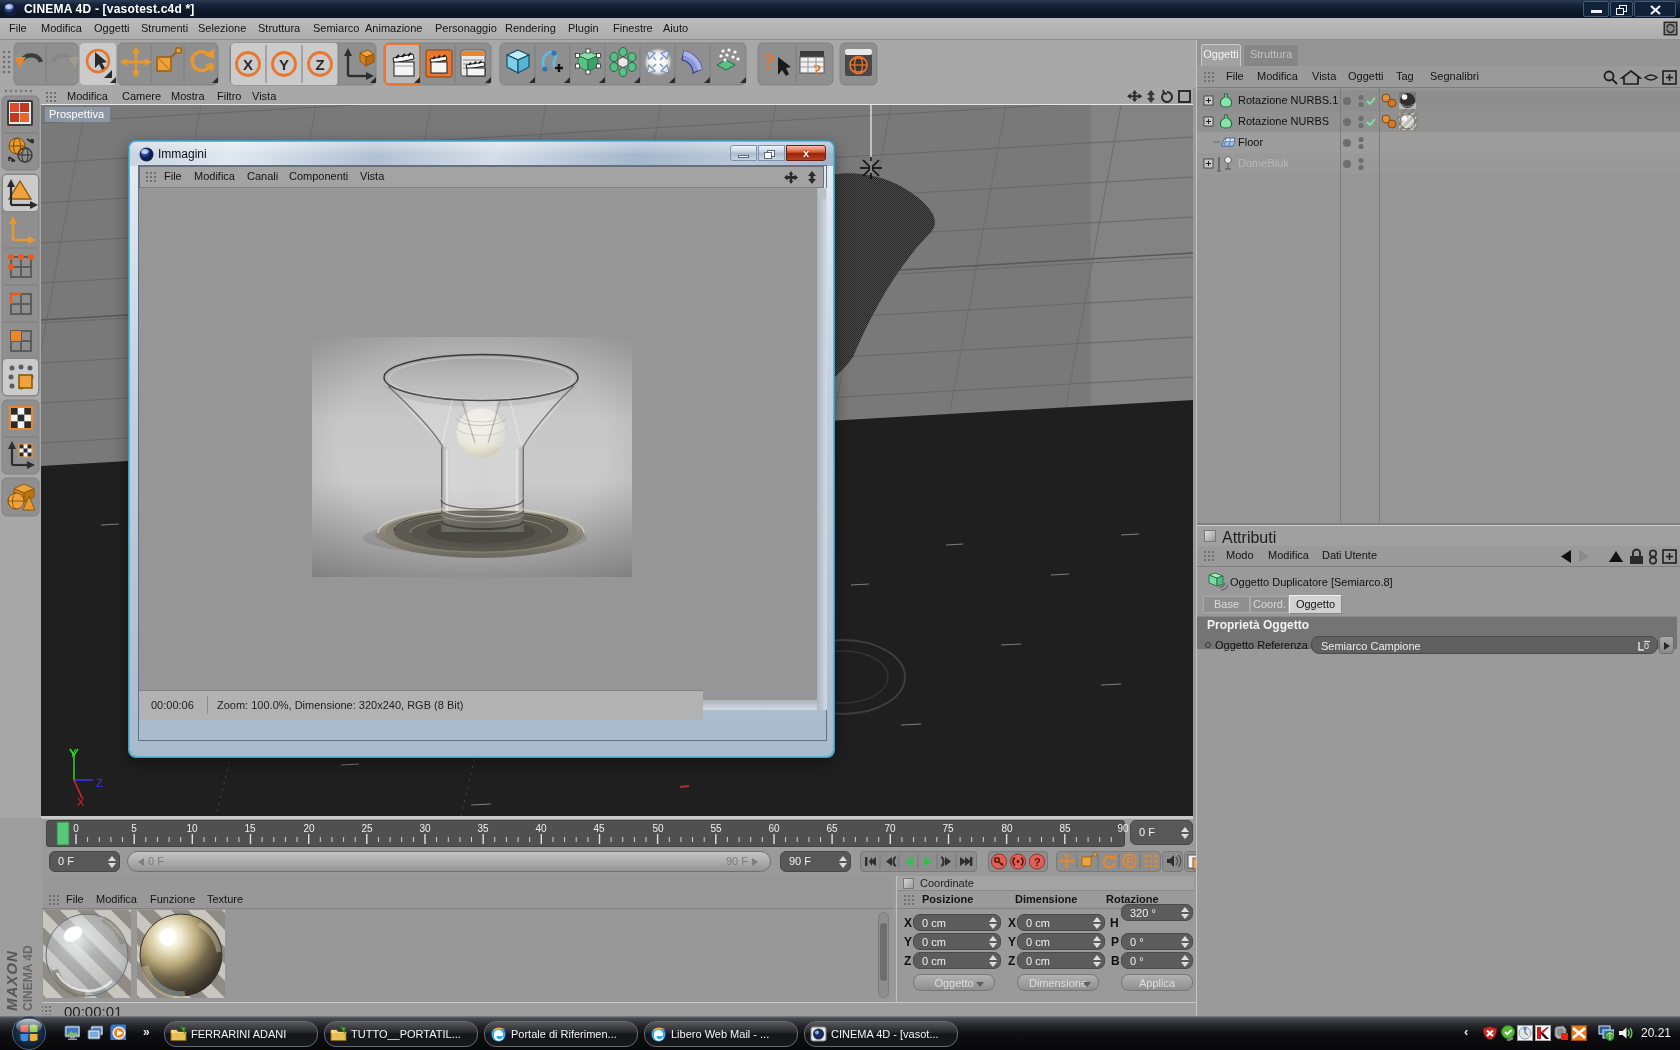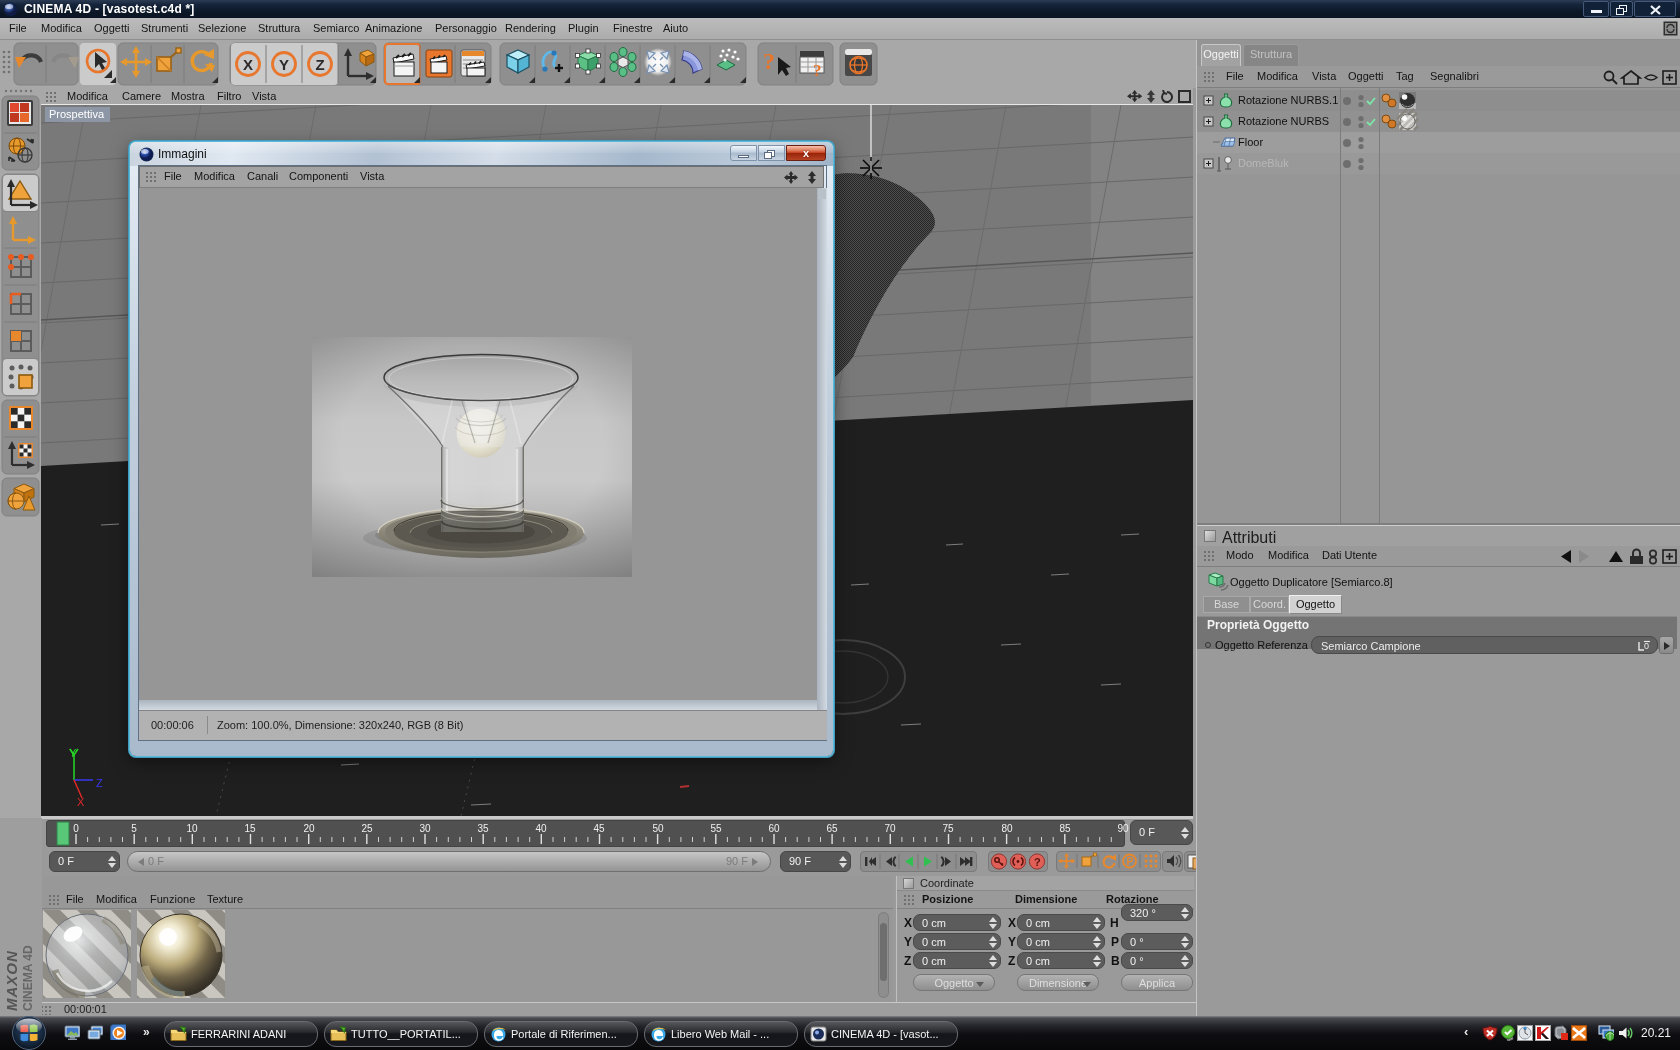--- a/index.html
+++ b/index.html
@@ -985,21 +985,21 @@
         <span class="v">0 °</span>
         <span class="spinner" style="top:1px"></span>
       </div>
   <div class="cbtn" style="left:16px;top:98px">Oggetto<span style="position:absolute;right:10px;top:7px;width:0;height:0;border-left:4px solid transparent;border-right:4px solid transparent;border-top:5px solid #5c5c5c"></span></div>
   <div class="cbtn" style="left:120px;top:98px">Dimensione<span style="position:absolute;right:7px;top:7px;width:0;height:0;border-left:4px solid transparent;border-right:4px solid transparent;border-top:5px solid #5c5c5c"></span></div>
   <div class="cbtn" style="left:224px;top:98px;width:72px">Applica</div>
 </div>
 
 <div class="abs" id="statusstrip">
   <div class="abs handle" style="left:40px;top:2px;width:12px;height:10px"></div>
-  <span class="abs" style="left:64px;top:0px;font-size:11px;color:#222">00:00:01</span>
+  <span class="abs" style="left:64px;top:0px;font-size:15px;color:#222">00:00:01</span>
 </div>
 <div class="abs" id="maxon">
   <svg width="42" height="198">
     <text transform="rotate(-90)" x="-193" y="17" font-family="Liberation Sans" font-size="15" font-weight="bold" font-style="italic" fill="#555555" letter-spacing="1">MAXON</text>
     <text transform="rotate(-90)" x="-193" y="32" font-family="Liberation Sans" font-size="12" font-weight="bold" fill="#666666">CINEMA 4D</text>
   </svg>
 </div>
 
 <div class="abs" id="rightpanel">
 
@@ -1311,21 +1311,21 @@
       <ellipse cx="169" cy="41.5" rx="92" ry="21" fill="none" stroke="rgba(250,250,250,.35)" stroke-width="1"></ellipse>
       <path d="M 74 45 A 97 23 0 0 0 264 45" fill="none" stroke="rgba(110,110,110,.5)" stroke-width="1"></path>
     </svg>
   </div>
 
   <div class="abs" style="left:687px;top:46px;width:10px;height:522px;background:linear-gradient(90deg,#aab4be,#d2dae2)">
     <div class="abs" style="left:1px;top:1px;width:8px;height:10px;background:#b8c0c8"></div>
   </div>
   <div class="abs" style="left:9px;top:558px;width:678px;height:10px;background:linear-gradient(180deg,#aab4be,#d2dae2)"></div>
 
-  <div class="abs" style="left:9px;top:568px;width:688px;height:30px;background:#b2b2b2;border-top:1px solid #848484">
+  <div class="abs" style="left:9px;top:548px;width:564px;height:30px;background:#b2b2b2;border-top:1px solid #848484">
     <span class="abs" style="left:12px;top:8px;font-size:11px;color:#1e1e1e">00:00:06</span>
     <div class="abs" style="left:68px;top:5px;width:1px;height:18px;background:#8a8a8a"></div>
     <span class="abs" style="left:78px;top:8px;font-size:11px;color:#1e1e1e">Zoom: 100.0%, Dimensione: 320x240, RGB (8 Bit)</span>
   </div>
 </div>
 
 <div class="abs" id="taskbar">
   <svg class="abs" style="left:8px;top:0px" width="42" height="34">
     <defs>
       <radialGradient id="orbb" cx="50%" cy="40%" r="60%">

